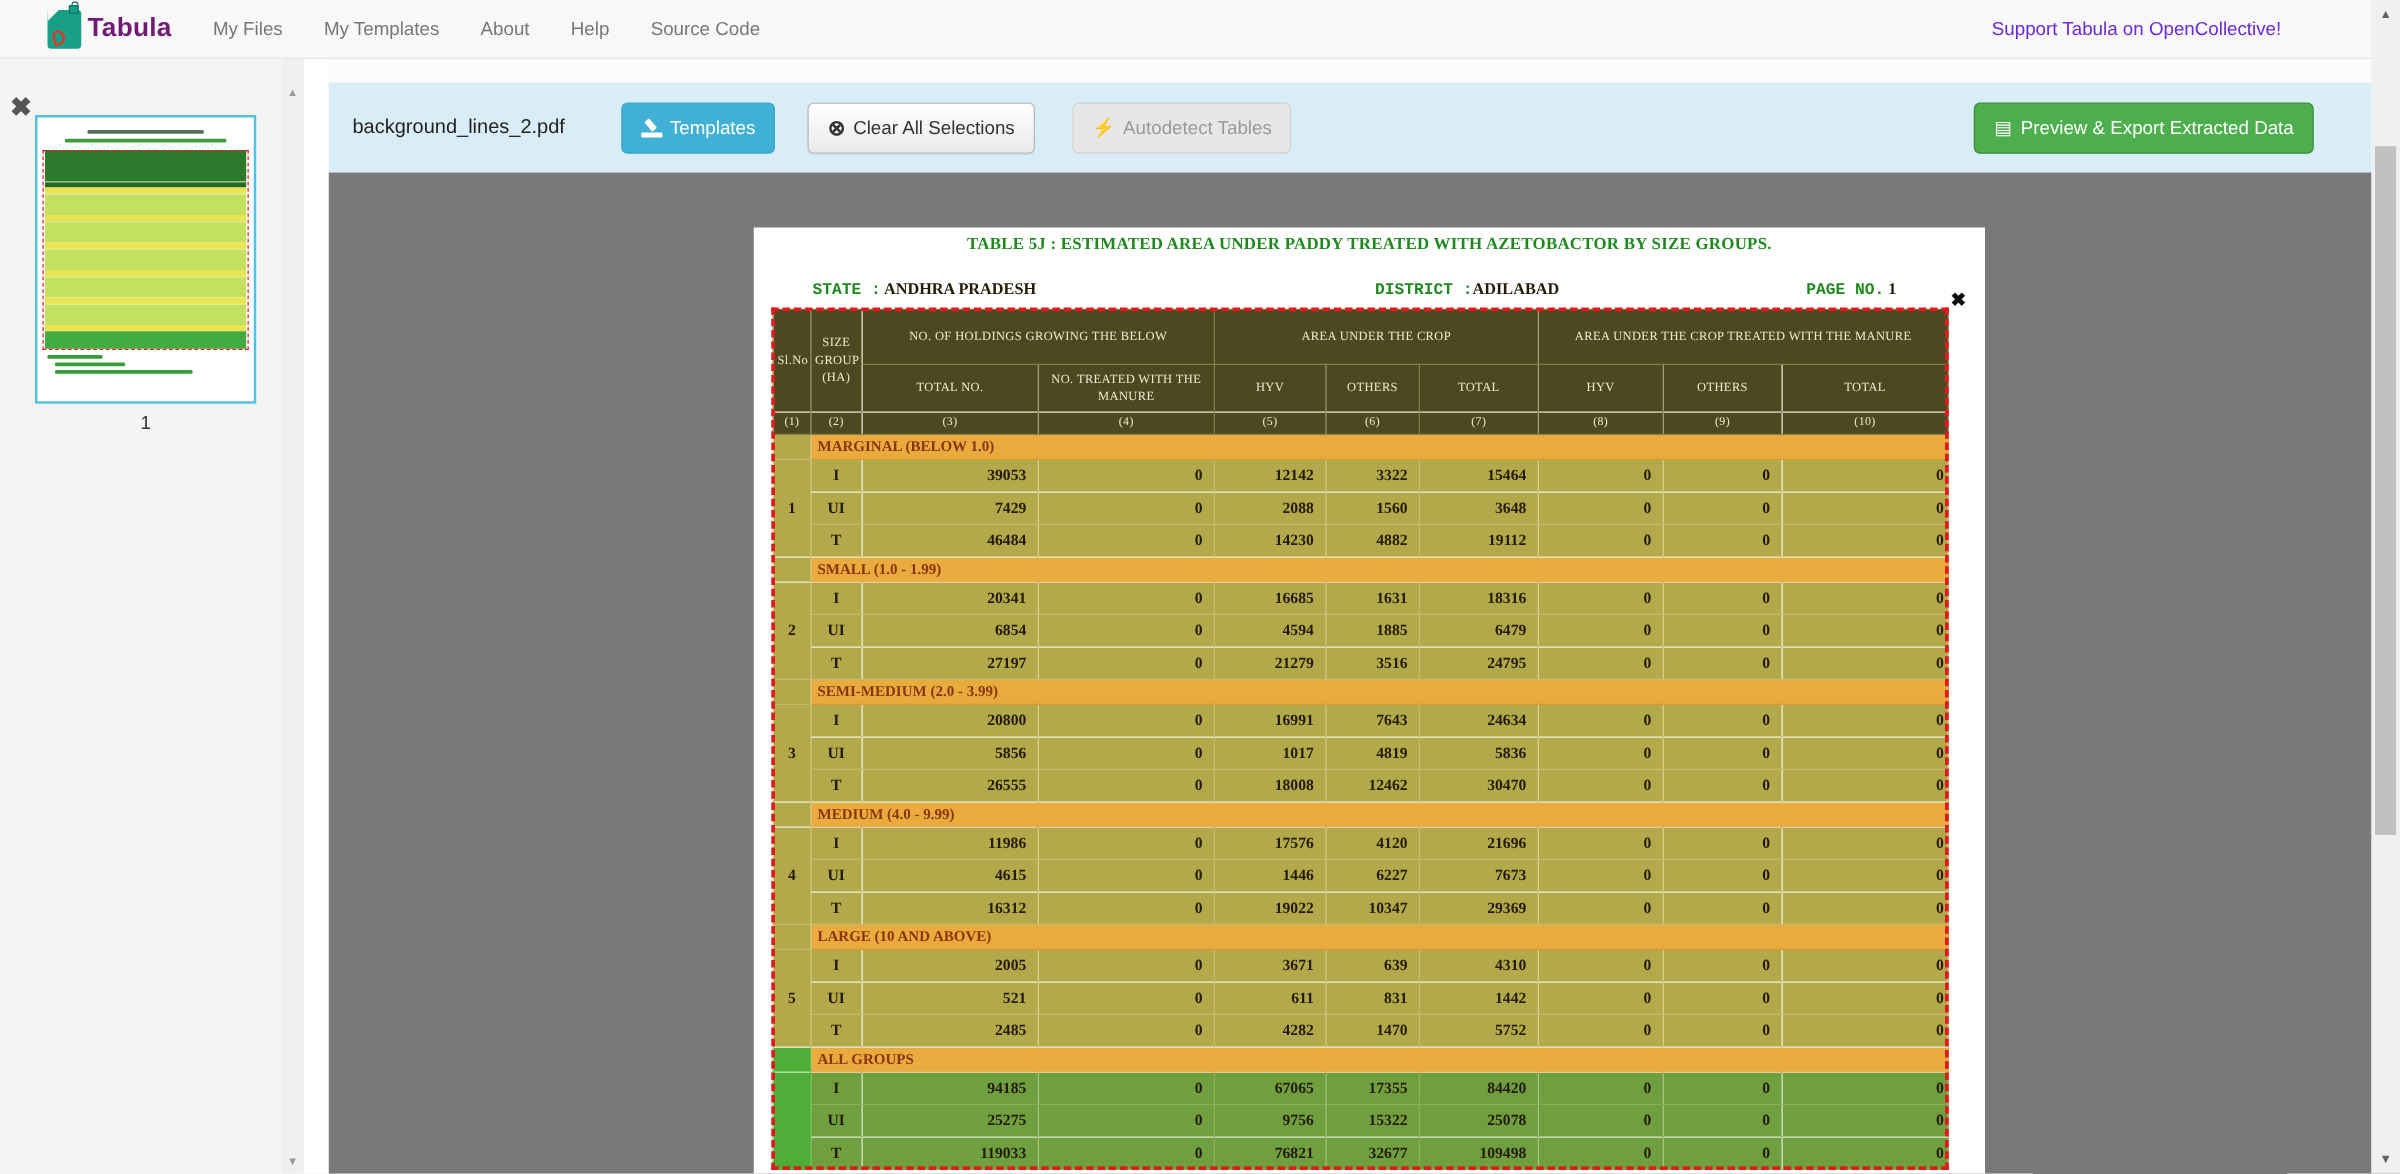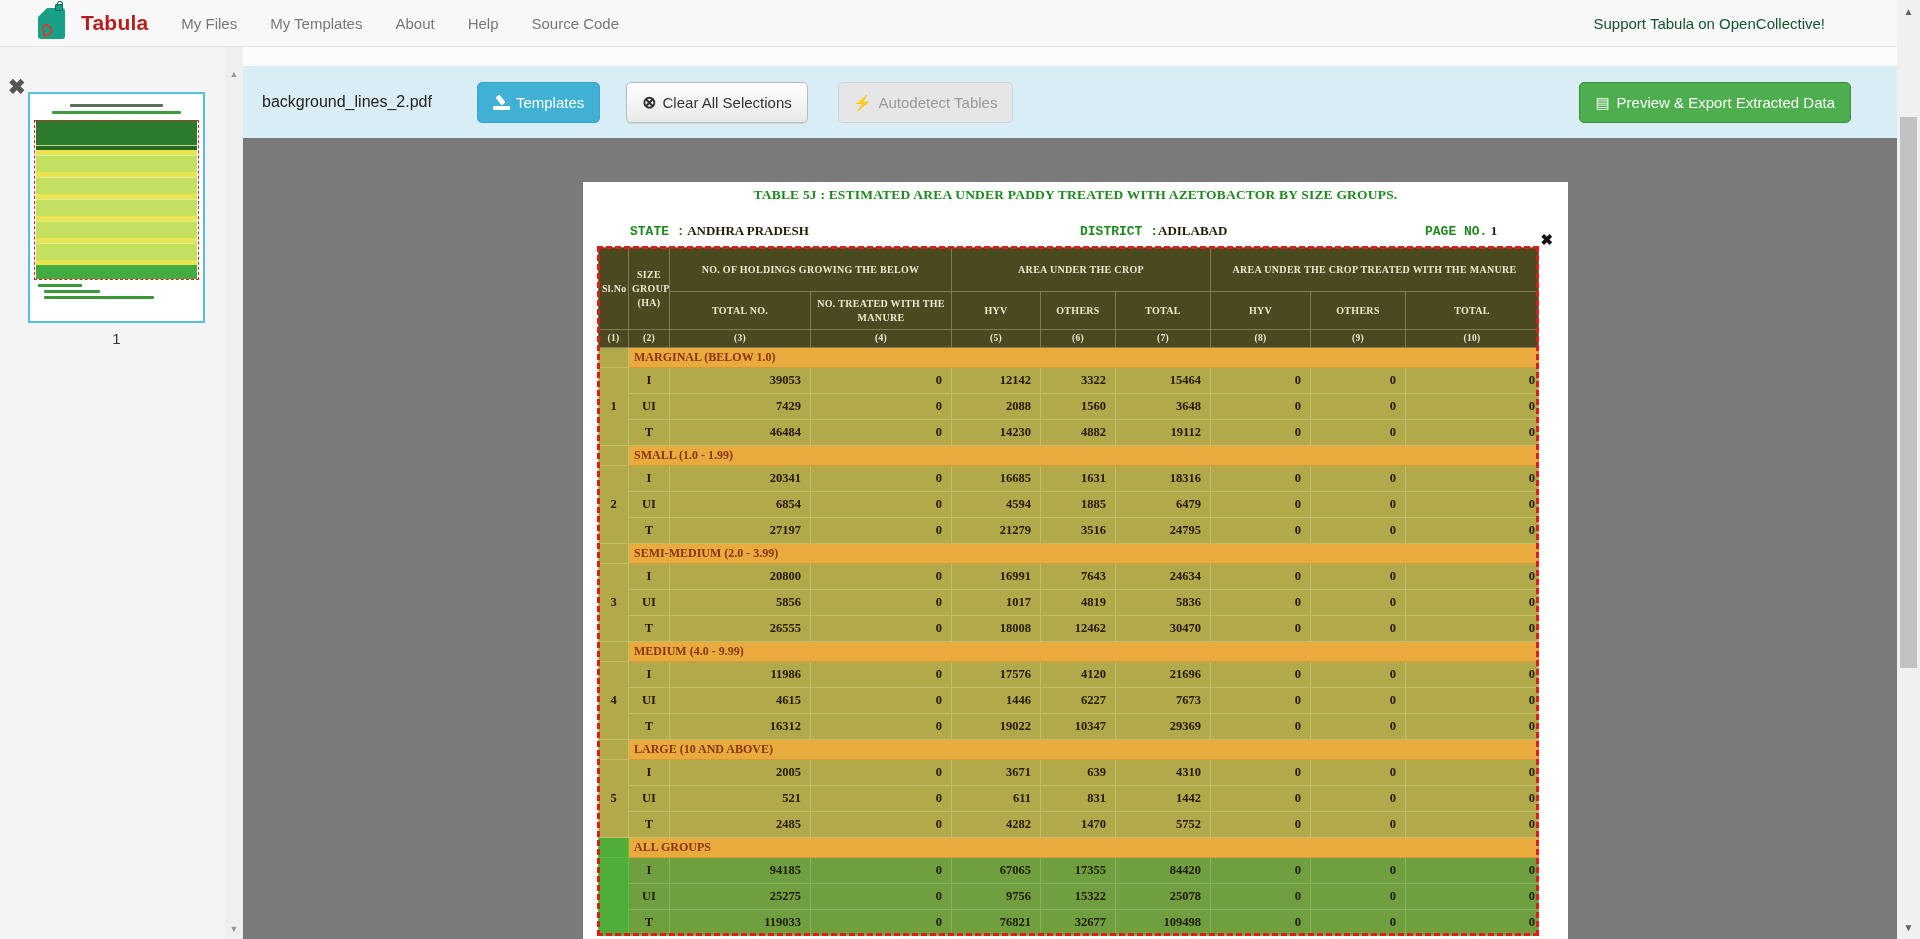--- a/index.html
+++ b/index.html
@@ -7,25 +7,25 @@
   #app { position:relative; width:1920px; height:939px; }
 
   
   .navbar { position:absolute; left:0; top:0; width:1920px; height:47px; background:#f8f8f8;
             border-bottom:1px solid #e4e4e4; display:flex; align-items:center; padding:0 95px 0 38px; z-index:3; }
   .logo { position:relative; width:27px; height:31px; background:#17a086; border-radius:3px; flex:0 0 auto; }
   .logo .fold { position:absolute; left:0; top:0; width:0; height:0; border-top:9px solid #f8f8f8; border-right:9px solid transparent; }
   .logo .lock { position:absolute; right:2px; top:-4px; width:8px; height:7px; background:#17a086; border:1.5px solid #0d6e5b; border-radius:1px; }
   .logo .lock::before { content:""; position:absolute; left:1px; top:-4px; width:4px; height:4px; border:1.5px solid #0d6e5b; border-bottom:none; border-radius:3px 3px 0 0; }
   .logo .squiggle { position:absolute; left:4px; bottom:3px; width:10px; height:12px; border:2.5px solid #d63a2f; border-radius:50% 50% 50% 0; transform:rotate(-20deg); }
-  .brand { font-size:21px; font-weight:bold; color:#b91c1c; margin-left:16px; letter-spacing:0.2px; }
+  .brand { font-size:21px; font-weight:bold; color:#701a75; margin-left:5px; letter-spacing:0.2px; }
   .nav-links { display:flex; align-items:center; }
   .nav-link { color:#777; font-size:15px; margin-left:33px; cursor:pointer; white-space:nowrap; }
   .nav-spacer { flex:1; }
-  .support-link { color:#14532d; font-size:15px; white-space:nowrap; cursor:pointer; }
+  .support-link { color:#6d28d9; font-size:15px; white-space:nowrap; cursor:pointer; }
 
   
   .sidebar { position:absolute; left:0; top:47px; width:225px; height:892px; background:#f4f4f4; }
   .thumb-close { position:absolute; left:8px; top:29px; font-size:21px; font-weight:bold; color:#555; cursor:pointer; line-height:1; }
   .thumbnail { position:absolute; left:28px; top:45px; width:177px; height:231px; background:#fff; border:2px solid #56c0e0; cursor:pointer; }
   .thumb-inner { position:relative; width:100%; height:100%; padding:10px 6px; }
   .t-line { border-radius:1px; }
   .mini-title1 { width:58%; height:3px; background:#5a6f5a; margin:0 auto 4px auto; }
   .mini-title2 { width:80%; height:3px; background:#3f9c3f; margin:0 auto 6px auto; }
   .mini-table { position:relative; width:161px; }
@@ -38,21 +38,21 @@
   .mini-note1 { width:44px; height:3px; background:#3a9a3a; margin:5px 0 3px 2px; }
   .mini-note2 { width:56px; height:3px; background:#3a9a3a; margin:0 0 3px 8px; }
   .mini-note3 { width:110px; height:3px; background:#3a9a3a; margin:0 0 0 8px; }
   .page-label { position:absolute; left:28px; top:283px; width:177px; text-align:center; font-size:15px; color:#333; }
 
   .sidebar-scroll { position:absolute; left:225px; top:47px; width:18px; height:892px; background:#efefef; }
   .sb-arrow { position:absolute; left:0; width:18px; text-align:center; font-size:9px; color:#999; cursor:pointer; }
   .sb-up { top:22px; } .sb-down { bottom:5px; }
 
   
-  .main { position:absolute; left:243px; top:47px; width:1677px; height:892px; }
+  .main { position:absolute; left:243px; top:47px; width:1677px; height:892px;padding-left:20px; }
   .topgap { height:19px; background:#fcfcfc; }
   .toolbar { height:72px; background:#d9edf7; display:flex; align-items:center; padding:0 69px 0 19px; }
   .filename { font-size:16px; color:#222; margin-right:45px; white-space:nowrap; }
   .btn { height:41px; border-radius:5px; display:inline-flex; align-items:center; font-size:15px; padding:0 15px; cursor:pointer; white-space:nowrap; border:1px solid transparent; }
   .btn-templates { background:#41b0d5; border-color:#39a5c9; color:#fff; }
   .tpl-icon { position:relative; width:17px; height:15px; margin-right:6px; }
   .tpl-icon::after { content:""; position:absolute; left:0; right:0; bottom:0; height:4px; background:#fff; border-radius:1px; }
   .tpl-icon::before { content:""; position:absolute; left:5px; top:0; width:5px; height:10px; background:#fff; transform:rotate(-40deg); border-radius:1px; }
   .btn-clear { background:linear-gradient(#ffffff,#e9e9e9); border-color:#bbb; color:#333; margin-left:26px; box-shadow:0 1px 1px rgba(0,0,0,0.08); }
   .clear-icon { font-size:17px; font-weight:bold; margin-right:6px; line-height:1; }
@@ -76,21 +76,21 @@
   .sel-border { position:absolute; left:-1px; top:-1px; right:-1px; bottom:-1px; border:3px dashed #e11b1b; pointer-events:none; z-index:5; }
   .sel-close { position:absolute; right:-15px; top:-16px; font-size:15px; font-weight:bold; color:#111; cursor:pointer; z-index:6;
                font-family:"Liberation Sans",sans-serif; }
 
   
   table.doc { width:940px; height:688px; border-collapse:collapse; table-layout:fixed;
               font-family:"Liberation Serif",serif; font-weight:bold; }
   table.doc th, table.doc td { overflow:hidden; }
   tr.hrow1 { height:44px; } tr.hrow2 { height:38px; } tr.colnum { height:18px; }
   th.hd, td.cn { background:#4b491f; color:#efe8d0; border:1px solid #807d4e; text-align:center;
-                 font-size:10px; font-weight:bold; letter-spacing:0.3px; line-height:1.4; padding:1px 3px; }
+                 font-size:10px; font-weight:normal; letter-spacing:0.3px; line-height:1.4; padding:1px 3px; }
   td.cn { font-size:9.5px; }
   tr.grow { height:20px; }
   td.gname { background:#e9aa3e; color:#8a3510; font-size:12px; text-align:left; padding:0 0 0 5px; border:1px solid #d79a32; }
   td.gslno { background:#b2a94a; border:1px solid #c3bb67; }
   td.gslno.hl { background:#4fae38; border-color:#5bbd43; }
   tr.drow { height:26px; }
   tr.drow td { background:#b2a94a; color:#241a05; border:1px solid #c5bd6e; font-size:12.5px; }
   td.slno { text-align:center; color:#3e3410; font-size:11.5px; }
   td.rtype { text-align:center; font-size:12px; }
   td.num { text-align:right; padding-right:9px; }

